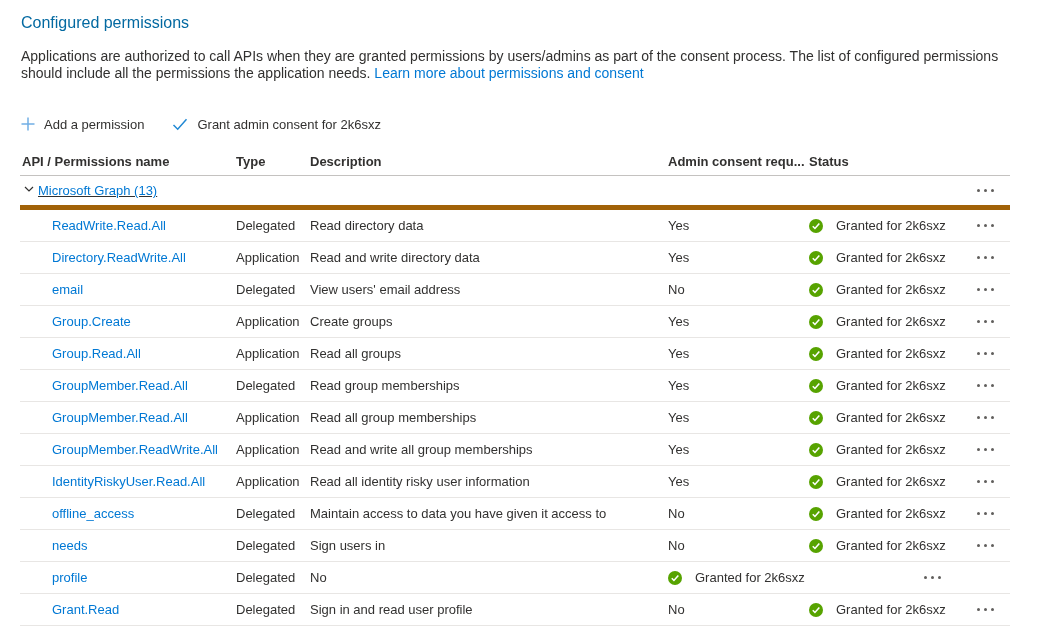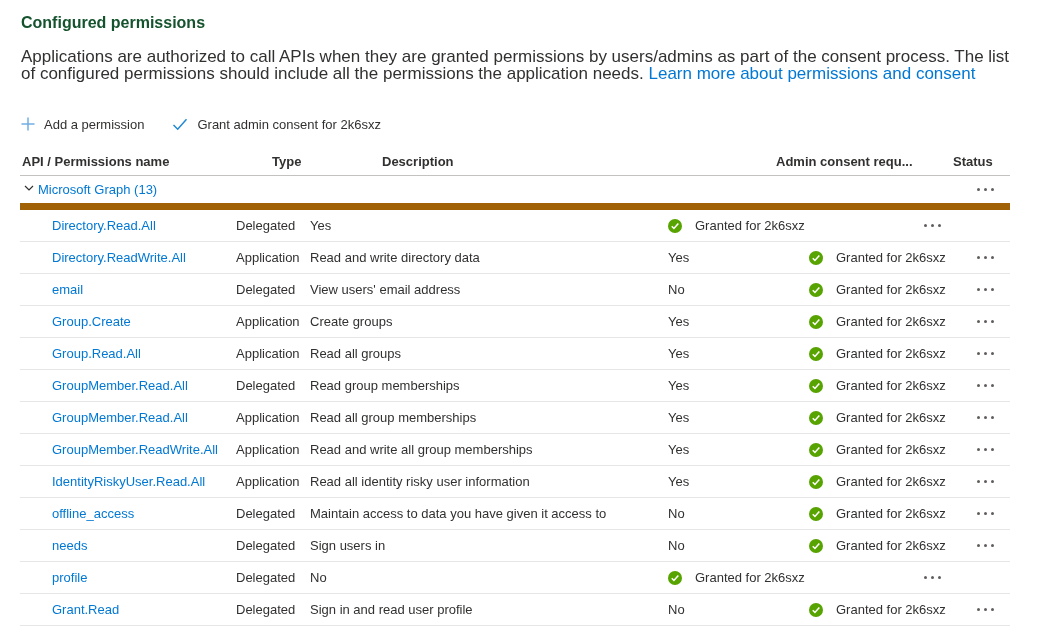--- a/index.html
+++ b/index.html
@@ -8,27 +8,27 @@
     width: 1057px; height: 628px;
     background: #ffffff;
     font-family: "Liberation Sans", sans-serif;
     color: #323130;
     overflow: hidden;
   }
   .container { padding: 14px 0 0 21px; }
 
   .page-title {
     font-size: 16px;
-    font-weight: 700;
+    font-weight: 400;
     margin: 0 0 16px 0;
-    color: #14532d;
+    color: #0369a1;
   }
 
   .description {
-    font-size: 17px;
+    font-size: 14px;
     line-height: 17px;
     max-width: 1002px;
     margin: 0;
     color: #323130;
   }
   .link {
     color: #0078d4;
     text-decoration: none;
     cursor: pointer;
   }
@@ -59,25 +59,25 @@
   }
   .grid-row {
     display: grid;
     grid-template-columns: 214px 74px 358px 141px 150px 1fr;
     align-items: center;
   }
   .header-row {
     height: 28px;
     border-bottom: 1px solid #c4c2c0;
     font-weight: bold;
-    gap: 36px;
   }
   .group-row {
     height: 34px;
-    border-bottom: 7px solid #a16207;
+    border-bottom: 5px solid #a16207;
+    text-decoration: underline;
   }
   .data-row {
     height: 32px;
     border-bottom: 1px solid #e8e6e4;
   }
   .cell, .hcell {
     padding-left: 2px;
     white-space: nowrap;
     overflow: hidden;
   }
@@ -170,23 +170,24 @@
           <span class="dot"></span>
           <span class="dot"></span>
           <span class="dot"></span>
         </div>
       </div>
     </div>
 
     <div>
   <div class="grid-row data-row">
     <div class="cell name-cell">
-      <a class="plink">Directory.Read.All</a>
-    </div>
-    <div class="cell">Delegated</div>
+      <a class="plink">ReadWrite.Read.All</a>
+    </div>
+    <div class="cell">Delegated</div>
+    <div class="cell">Read directory data</div>
     <div class="cell">Yes</div>
     <div class="cell status-cell">
       <span>
         <svg width="14" height="14" viewBox="0 0 16 16">
                 <circle cx="8" cy="8" r="8" fill="#57a300"></circle>
                 <path d="M4.3 8.3l2.5 2.5 5-5.6" fill="none" stroke="#ffffff" stroke-width="1.8"></path>
               </svg>
       </span>
       <span>Granted for 2k6sxz</span>
     </div>

